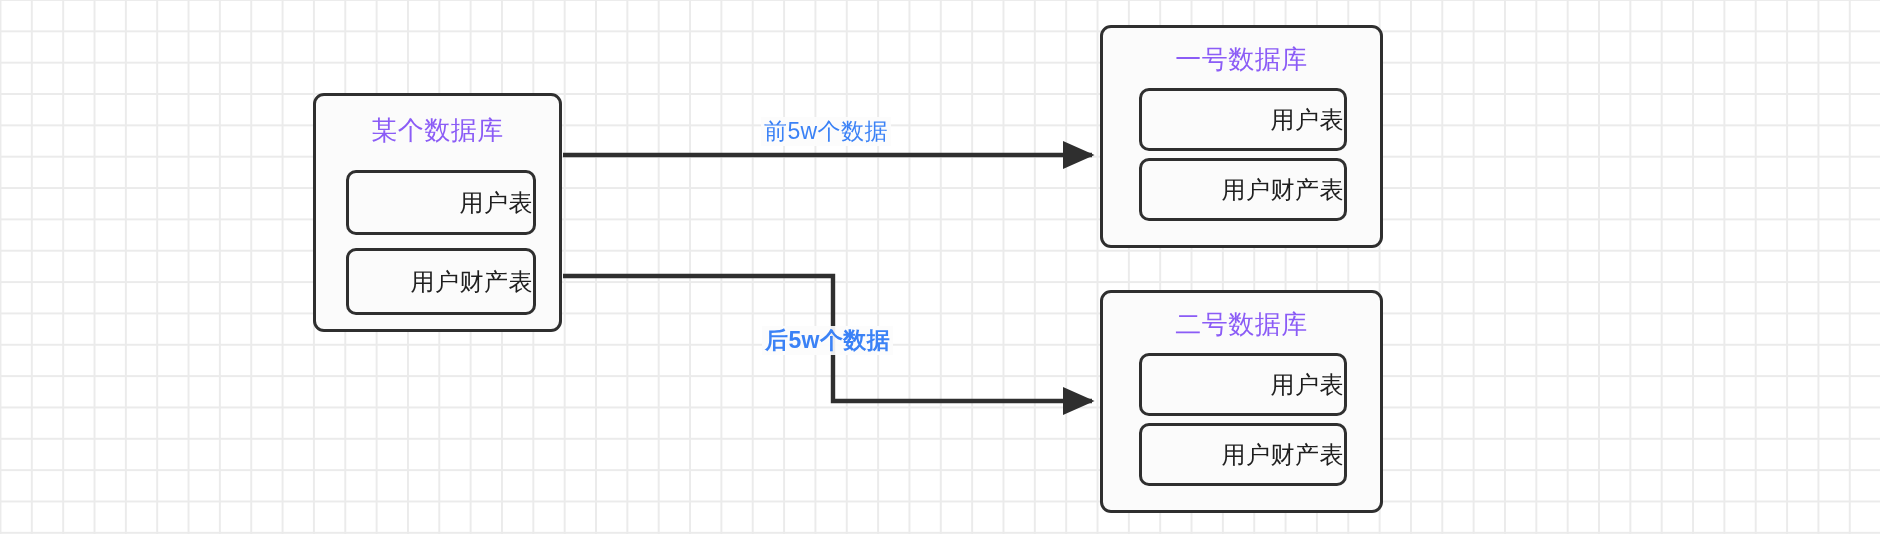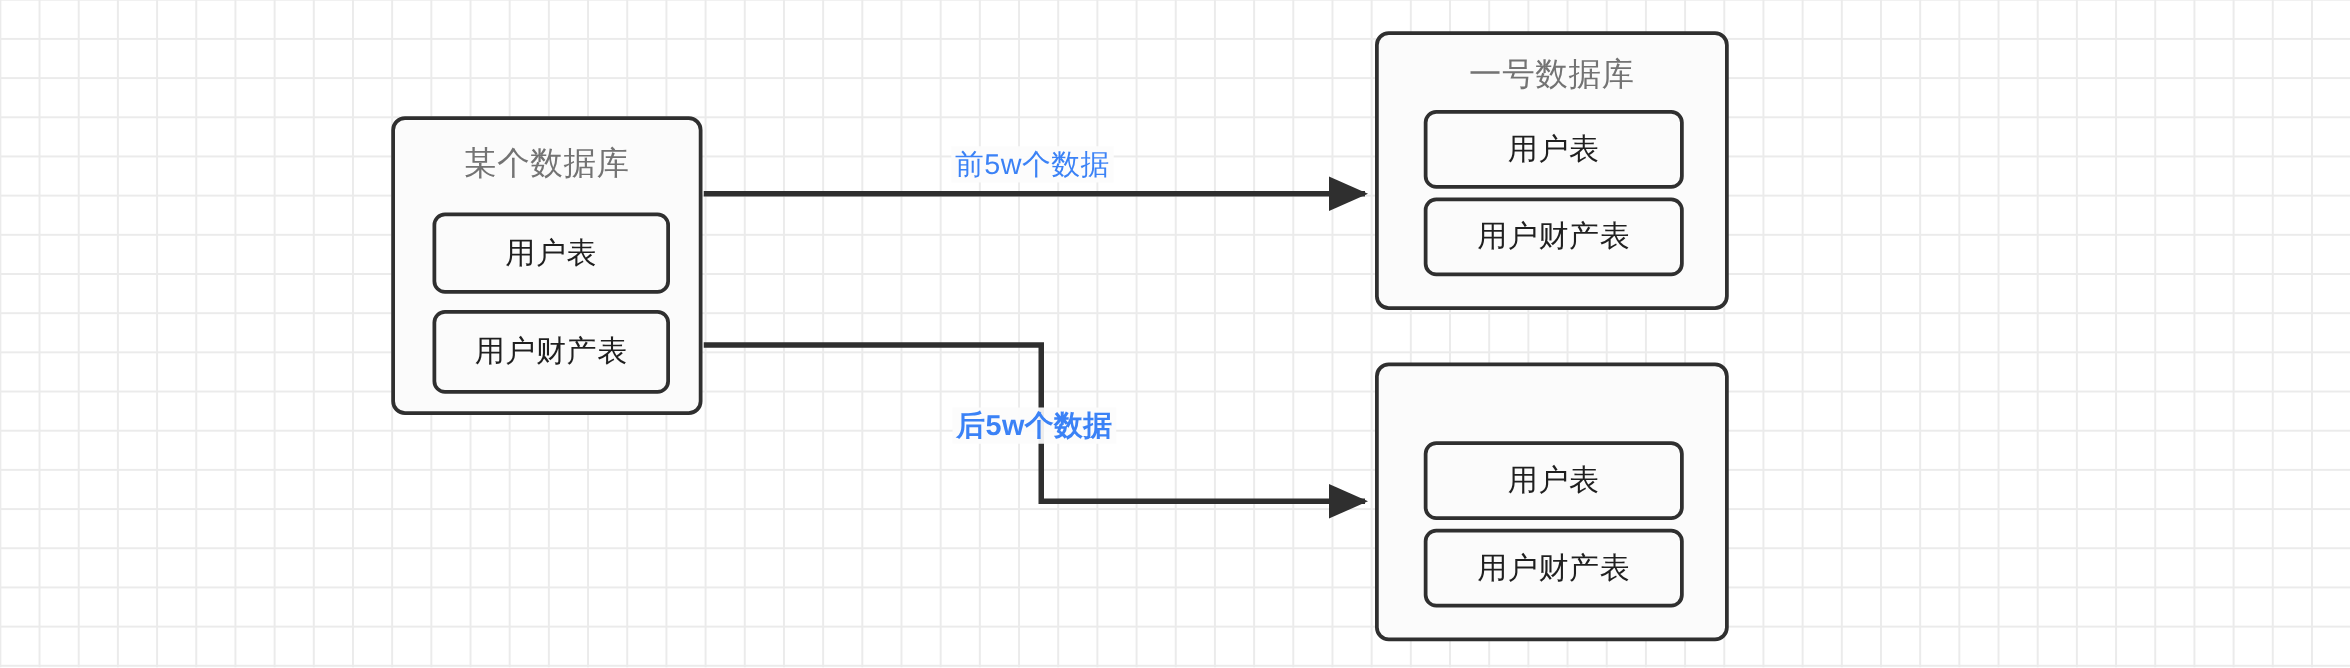--- a/index.html
+++ b/index.html
@@ -35,36 +35,36 @@
     box-sizing: border-box;
     background: #fbfbfb;
     border: 3.4px solid #2f2f2f;
     border-radius: 11px;
   }
   .db-title {
     position: absolute;
     left: 0;
     right: 0;
     text-align: center;
-    color: #737373;
+    color: #8b5cf6;
     font-size: 26px;
     line-height: 30px;
     letter-spacing: 0.5px;
     white-space: nowrap;
   }
   
   .tbl-box {
     position: absolute;
     box-sizing: border-box;
     background: #fbfbfb;
     border: 3.4px solid #2f2f2f;
     border-radius: 10px;
     display: flex;
     align-items: center;
-    justify-content: center;
+    justify-content: flex-end;
   }
   .tbl-label {
     color: #1f1f1f;
     font-size: 24px;
     line-height: 28px;
     letter-spacing: 0.5px;
     white-space: nowrap;
   }
   
   .edge-label {
@@ -131,20 +131,21 @@
     <div class="db-title">一号数据库</div>
     <div class="tbl-box" id="tbl-one-user">
       <span class="tbl-label">用户表</span>
     </div>
     <div class="tbl-box" id="tbl-one-property">
       <span class="tbl-label">用户财产表</span>
     </div>
   </div>
 
   <div class="db-box" id="db-two">
+    <div class="db-title">二号数据库</div>
     <div class="tbl-box" id="tbl-two-user">
       <span class="tbl-label">用户表</span>
     </div>
     <div class="tbl-box" id="tbl-two-property">
       <span class="tbl-label">用户财产表</span>
     </div>
   </div>
 
   <div class="edge-label" id="label-edge-first">前5w个数据</div>
   <div class="edge-label" id="label-edge-second">后5w个数据</div>

